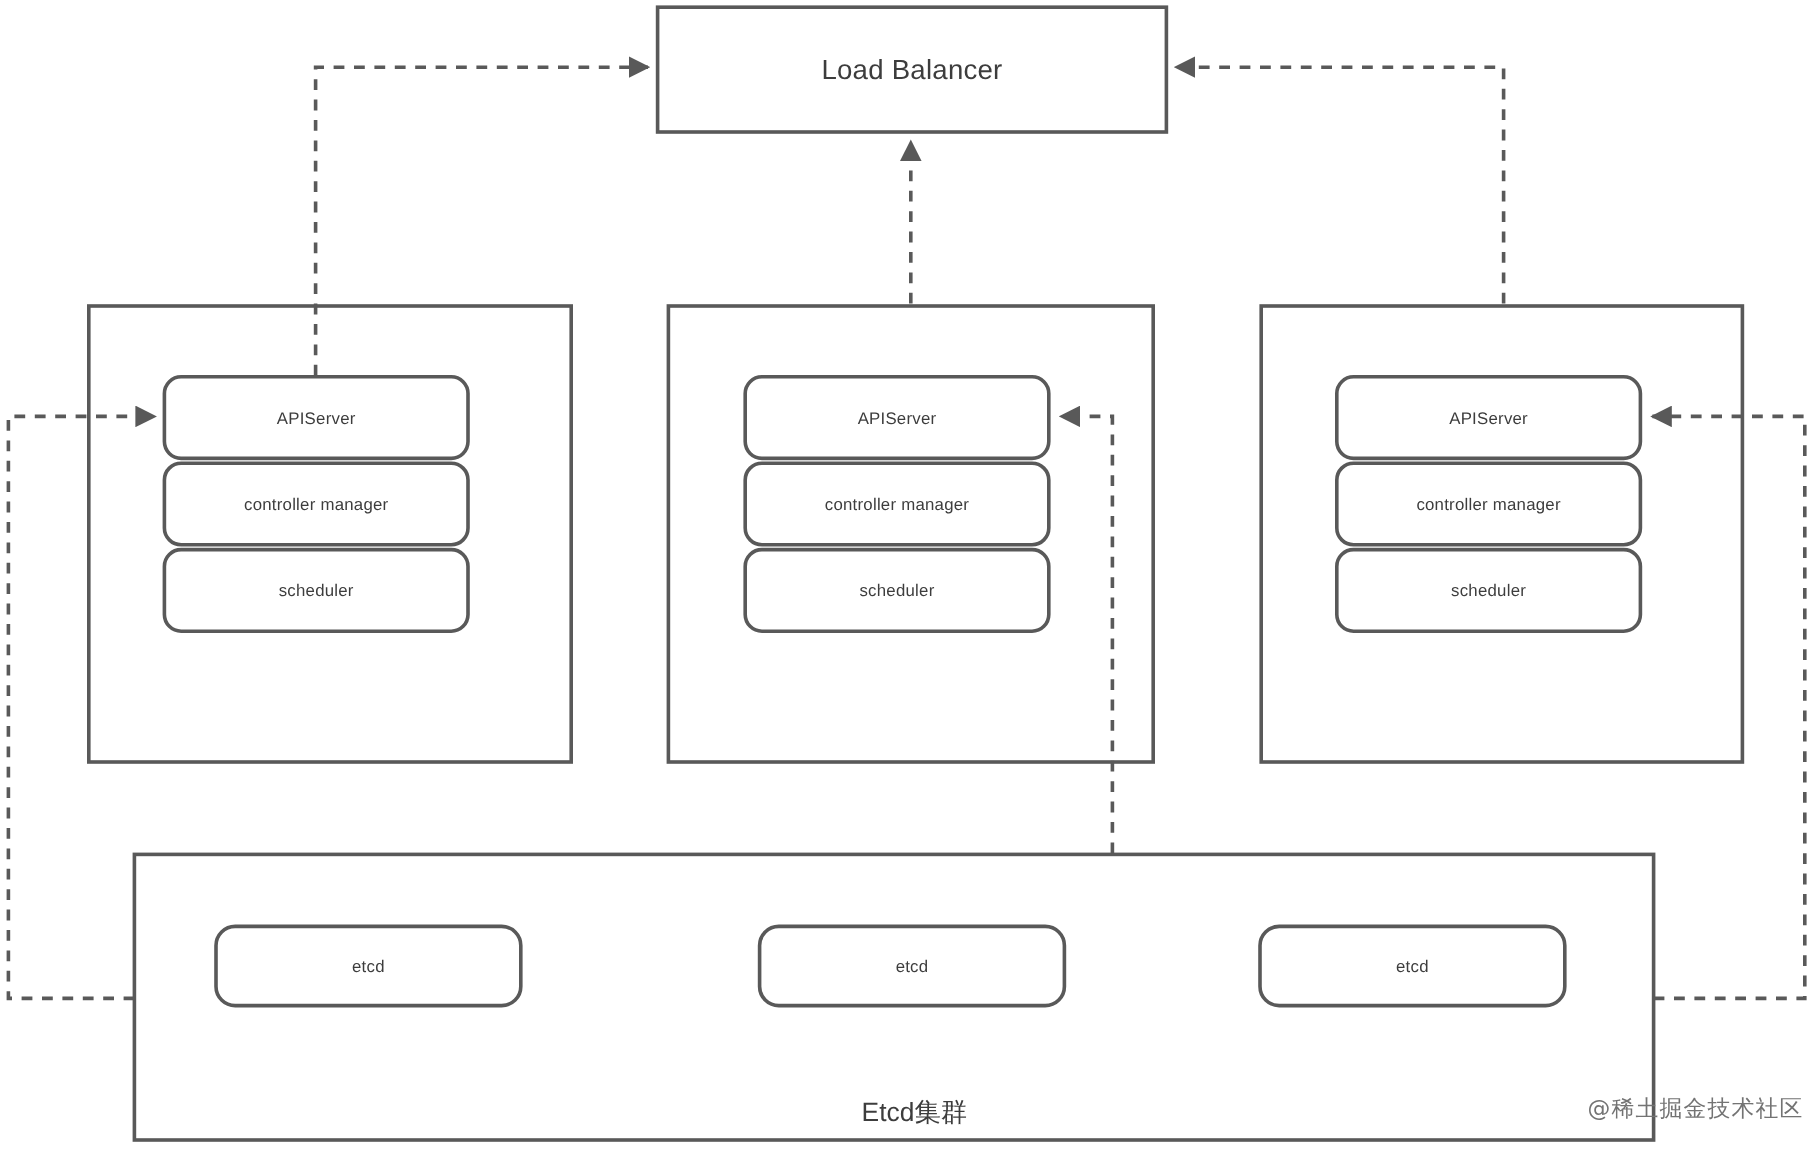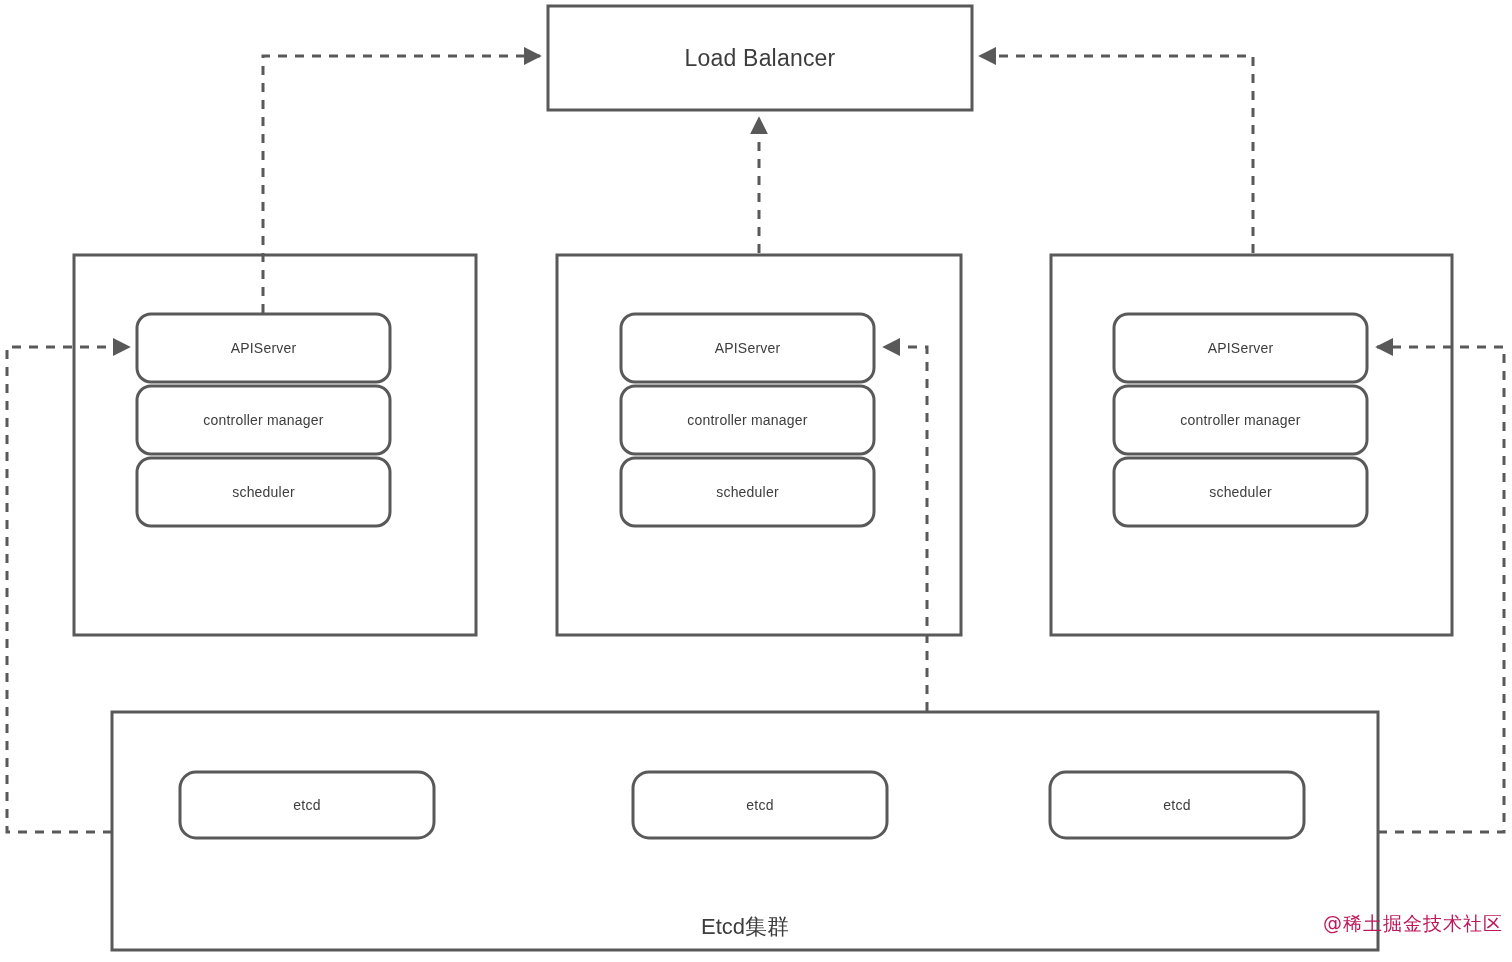--- a/index.html
+++ b/index.html
@@ -39,21 +39,21 @@
   .lb-label { font-size: 23px; }
   .group-label {
     position: absolute;
     color: #3d3d3d;
     font-size: 22px;
     white-space: nowrap;
     text-align: center;
   }
   .watermark {
     position: absolute;
-    color: #be185d;
+    color: #737373;
     font-size: 19px;
     white-space: nowrap;
     letter-spacing: 1px;
     font-family: "DejaVu Sans", "Liberation Sans", sans-serif;
   }
 </style>
 </head>
 <body>
 
 <div id="canvas">
@@ -113,17 +113,17 @@
   <div class="node-label" style="left:621px; top:458px; width:253px; height:68px;">scheduler</div>
 
   <div class="node-label" style="left:1114px; top:314px; width:253px; height:68px;">APIServer</div>
   <div class="node-label" style="left:1114px; top:386px; width:253px; height:68px;">controller manager</div>
   <div class="node-label" style="left:1114px; top:458px; width:253px; height:68px;">scheduler</div>
 
   <div class="node-label" style="left:180px; top:772px; width:254px; height:66px;">etcd</div>
   <div class="node-label" style="left:633px; top:772px; width:254px; height:66px;">etcd</div>
   <div class="node-label" style="left:1050px; top:772px; width:254px; height:66px;">etcd</div>
 
-  <div class="group-label" style="left:112px; top:912px; width:1266px;">Etcd集群</div>
+  <div class="group-label" style="left:129px; top:912px; width:1266px;">Etcd集群</div>
 
   <div class="watermark" style="left:1323px; top:911px;">@稀土掘金技术社区</div>
 
 </div>
 
 </body></html>

